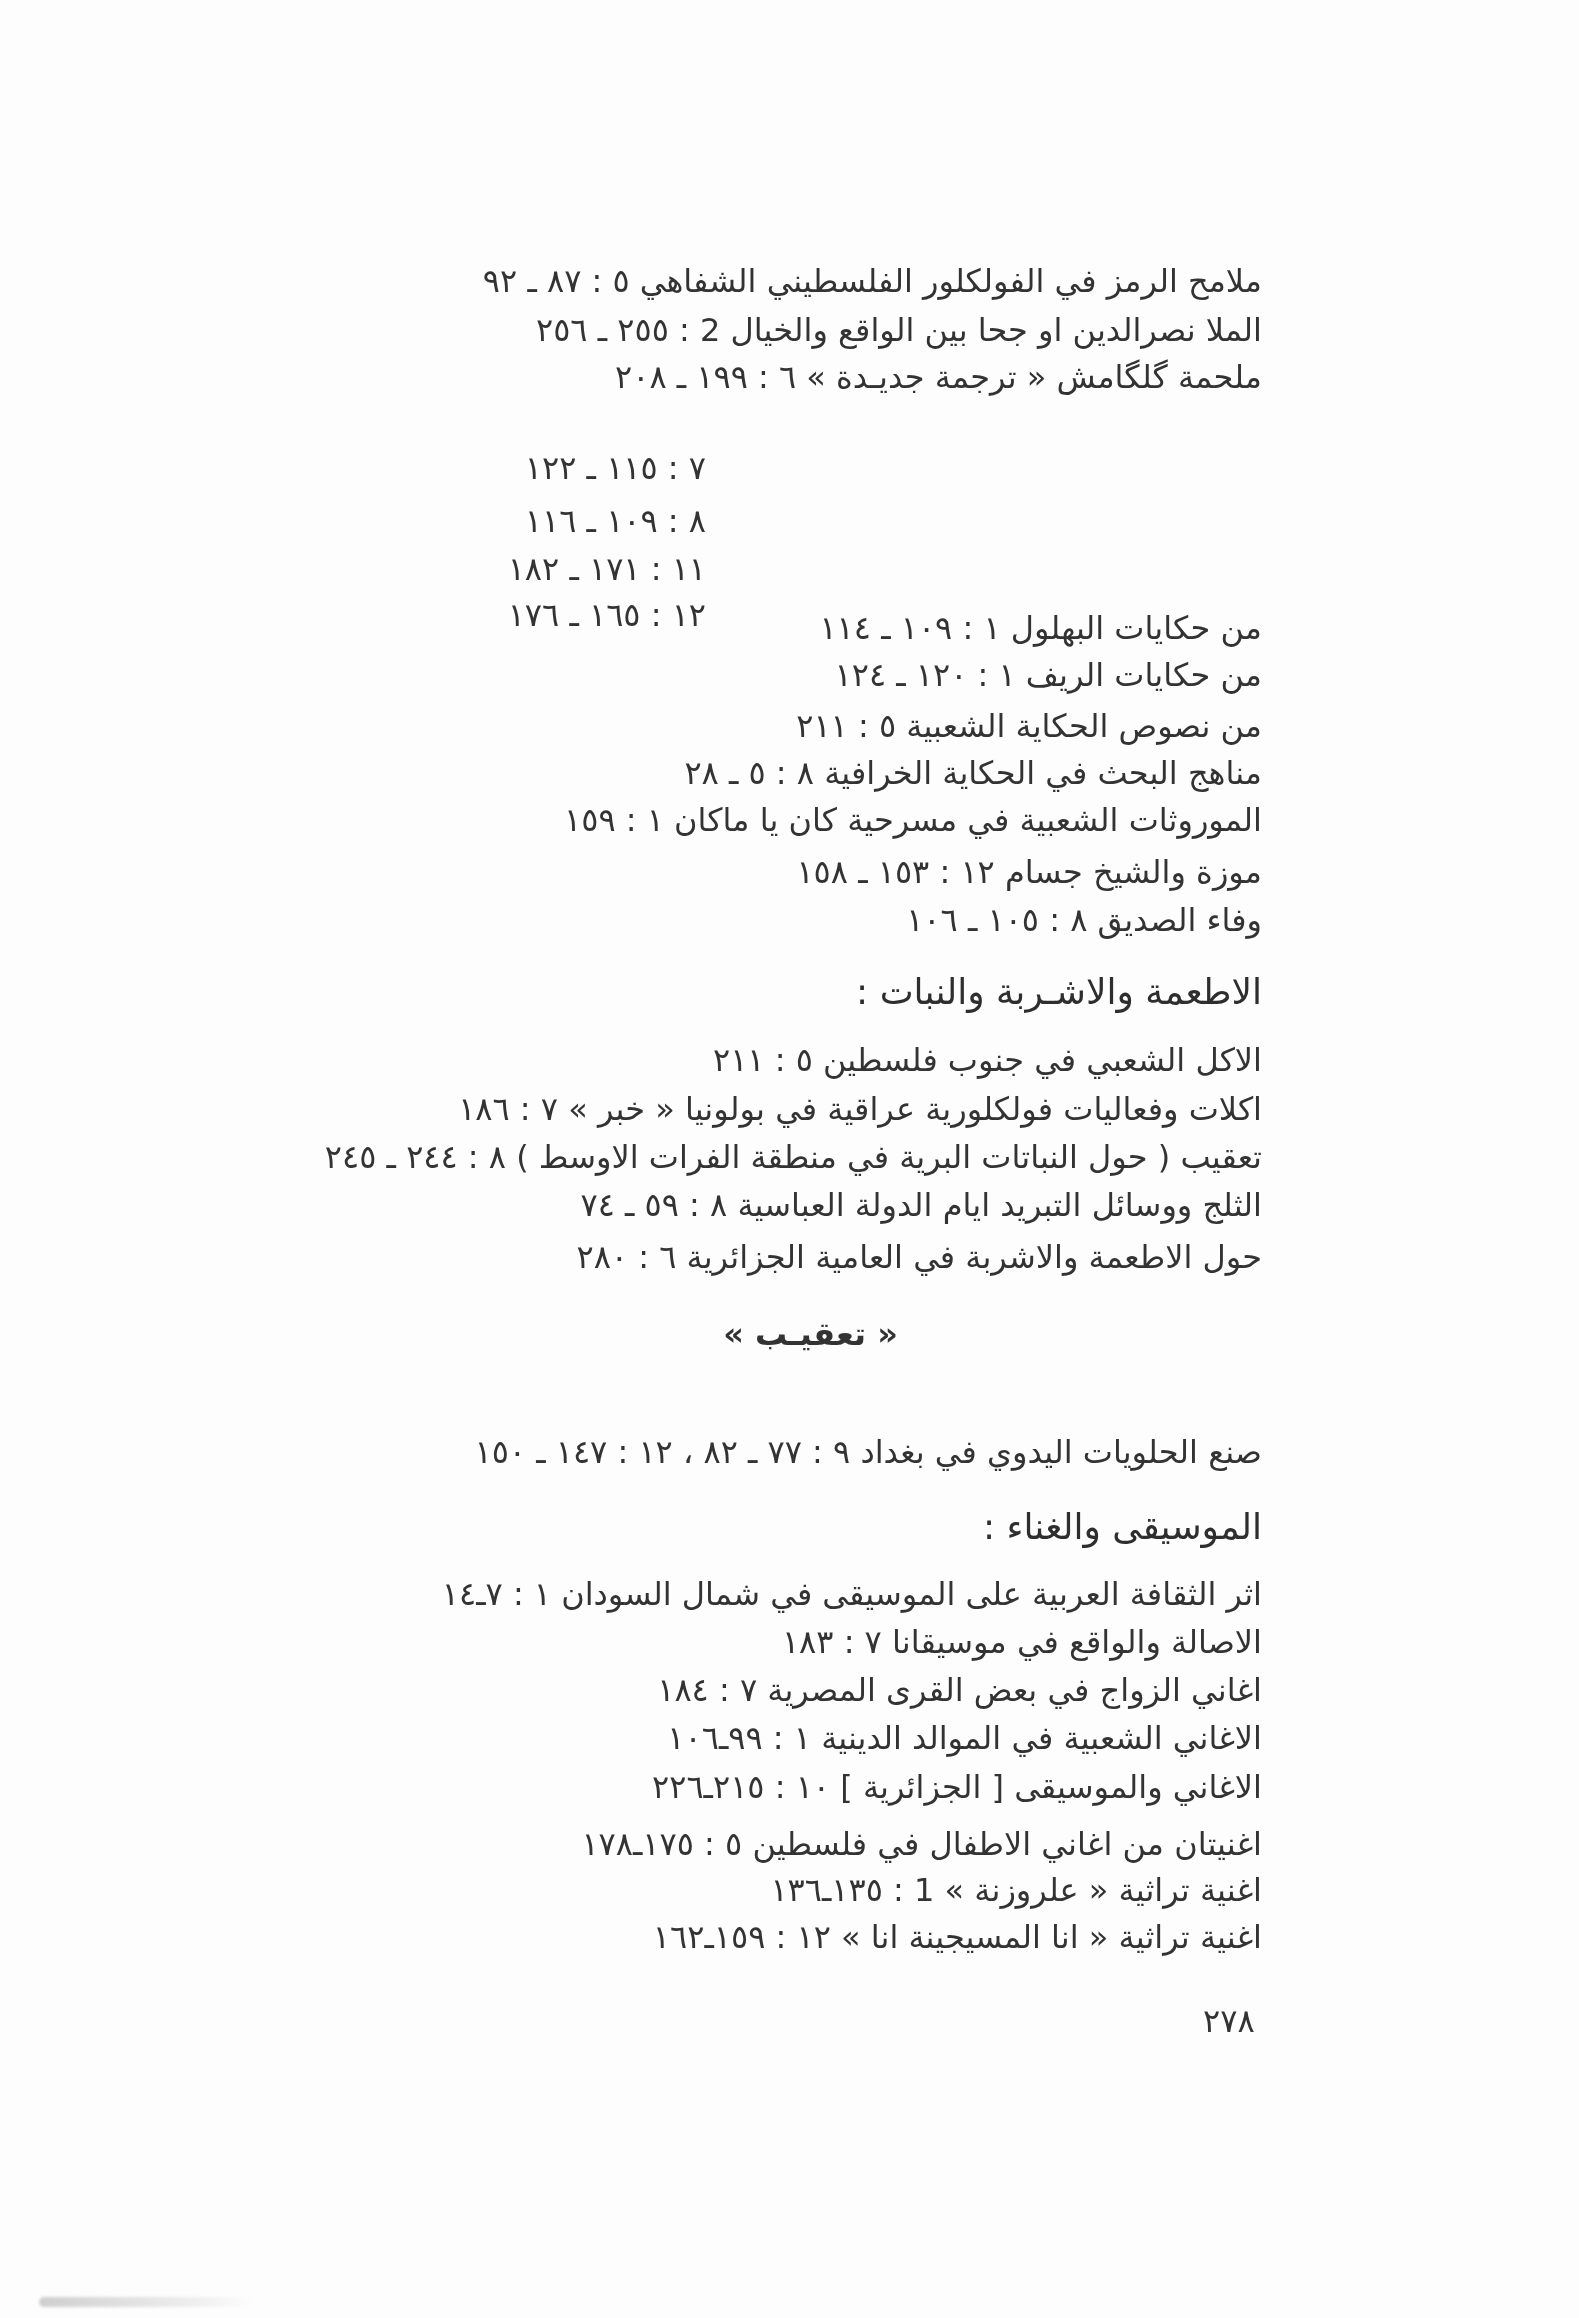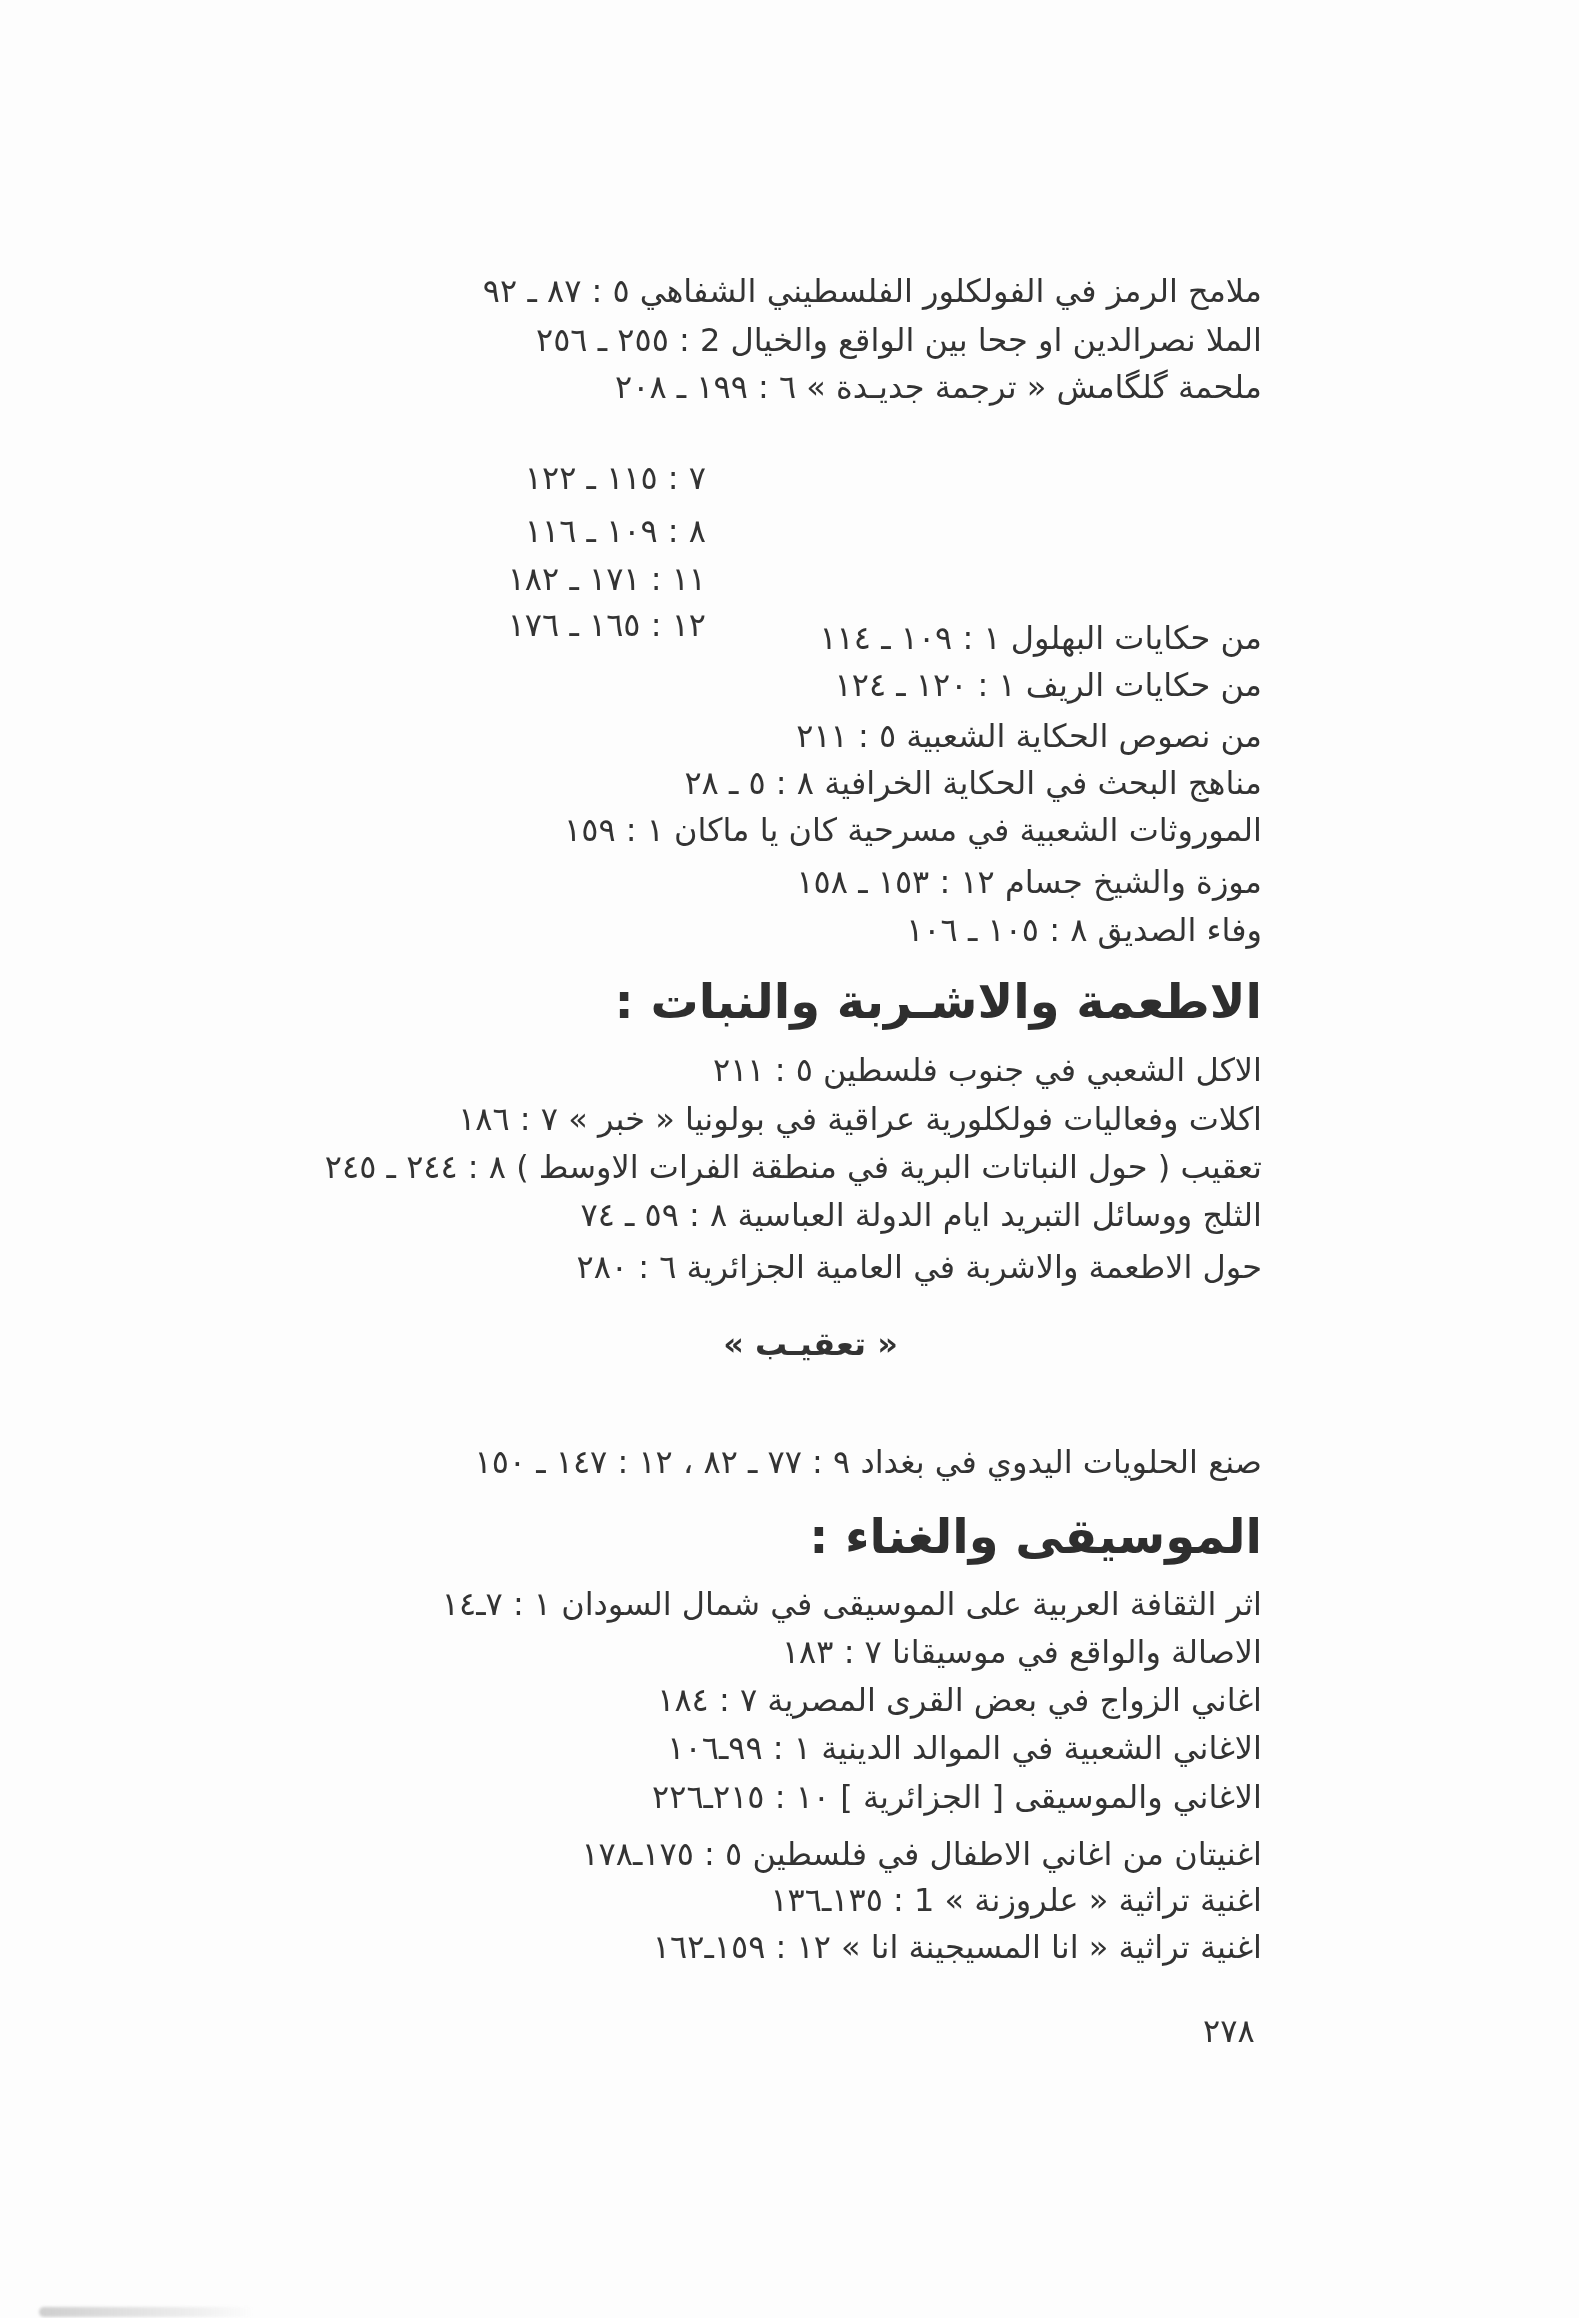--- a/index.html
+++ b/index.html
@@ -2,42 +2,42 @@
 <html style="font-size:13px"><head>
 <meta charset="utf-8">
 <style>
   html, body { margin: 0; padding: 0; }
   body {
     width: 1579px; height: 2319px; position: relative; overflow: hidden;
     background: #fdfdfd;
     font-family: "DejaVu Sans", sans-serif;
     color: #333333;
   }
-  .page { position: absolute; left: 0; top: 18px; width: 1579px; height: 1861px; }
+  .page { position: absolute; left: 0; top: 8px; width: 1579px; height: 1861px; }
   .line {
     position: absolute;
     right: 317px;               
     direction: rtl;
     unicode-bidi: plaintext;
     white-space: nowrap;
     font-size: 32px;
     line-height: 45px;
     height: 45px;
     font-weight: normal;
     letter-spacing: 0.4px;
   }
   .line.sub { right: 873px; margin-top: 44px; }  
   .heading {
     position: absolute;
     right: 317px;
     direction: rtl;
     white-space: nowrap;
-    font-size: 48px;
+    font-size: 36px;
     line-height: 49px;
-    font-weight: bold;
+    font-weight: normal;
     color: #2e2e2e;
     text-align: center;
   }
   .center-heading {
     position: absolute;
     left: 0; width: 1621px;
     text-align: center;
     direction: rtl;
     white-space: nowrap;
     font-size: 32px;

